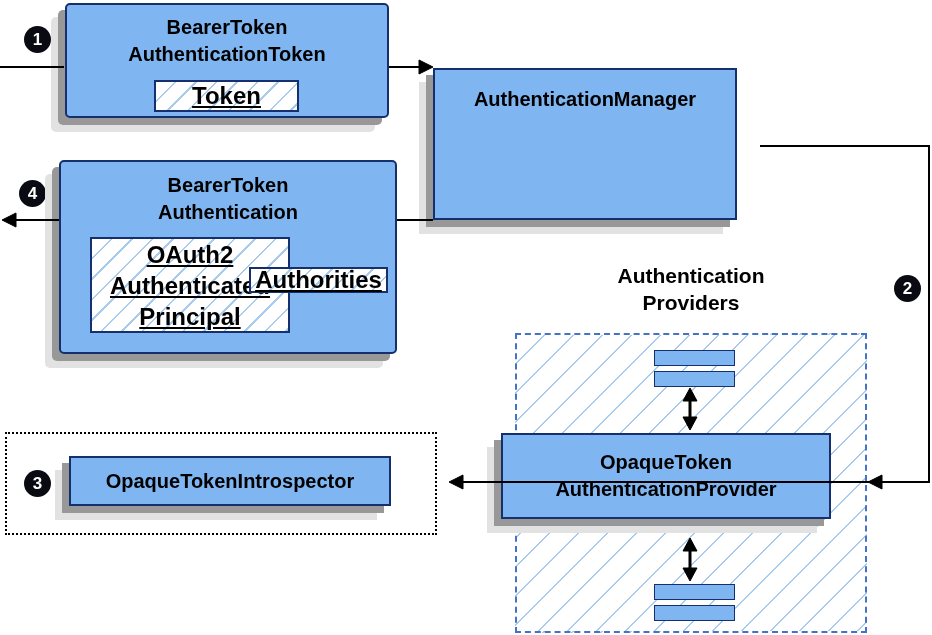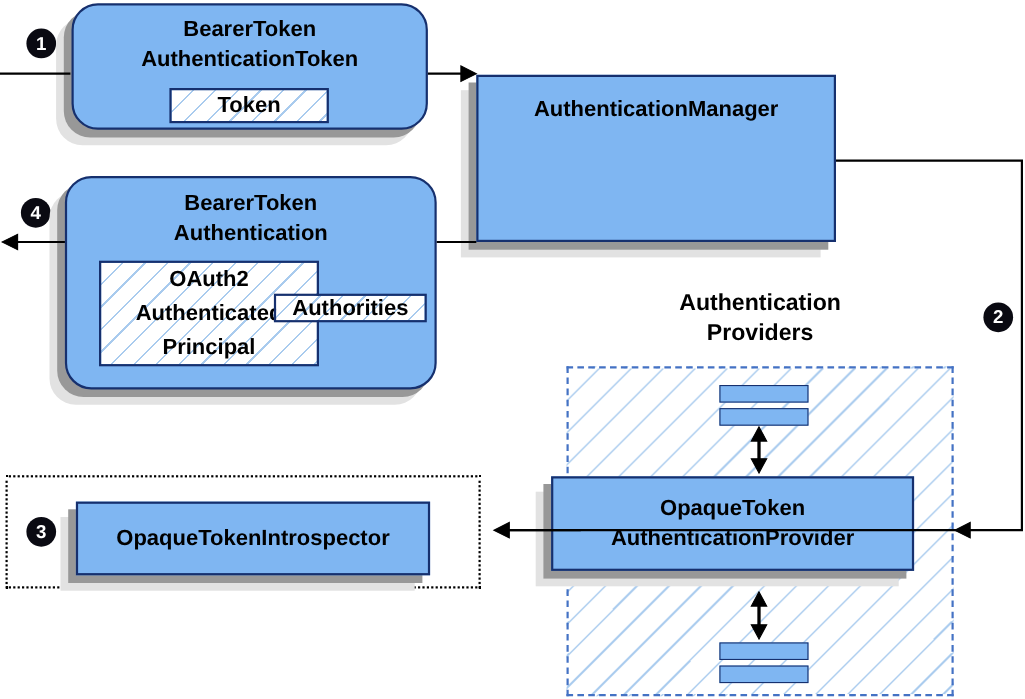--- a/index.html
+++ b/index.html
@@ -19,35 +19,36 @@
   .abs { position: absolute; }
   .ml { white-space: pre-line; }
 
   
   .node {
     background: #7fb6f2;
     border: 2px solid #16306e;
     box-shadow: -7px 7px 0 #989898, -14px 14px 0 #e2e2e2;
     text-align: center;
   }
-  .rounded { border-radius: 24px; }
+  .rounded { border-radius: 5px; }
   .node-title { font-size: 20px; line-height: 27px; }
 
   
   .hatch-box {
     background:
       repeating-linear-gradient(135deg,
         #ffffff 0px, #ffffff 13px,
         #a9cbee 13px, #a9cbee 14.5px);
     border: 2px solid #16306e;
     display: flex;
     align-items: center;
     justify-content: center;
     text-align: center;
-    font-size: 20px;
+    font-size: 24px;
+    text-decoration: underline;
   }
 
   
   .providers-container {
     border: 2px dashed #4472c4;
     background:
       repeating-linear-gradient(135deg,
         #ffffff 0px, #ffffff 19px,
         #a9cbee 19px, #a9cbee 20.5px);
   }
@@ -88,21 +89,21 @@
 <div id="canvas">
 
   <div class="abs badge" style="left:24px; top:26px;">1</div>
 
   <div class="abs node rounded" style="left:65px; top:3px; width:324px; height:115px;">
     <div class="node-title ml" style="padding-top:9px;">BearerToken
 AuthenticationToken</div>
     <div class="abs hatch-box" style="left:87px; top:75px; width:145px; height:32px;">Token</div>
   </div>
 
-  <div class="abs node" style="left:433px; top:68px; width:327px; height:152px;">
+  <div class="abs node" style="left:433px; top:68px; width:304px; height:152px;">
     <div class="node-title" style="padding-top:16px;">AuthenticationManager</div>
   </div>
 
   <div class="abs badge" style="left:19px; top:180px;">4</div>
 
   <div class="abs node rounded" style="left:59px; top:160px; width:338px; height:194px;">
     <div class="node-title ml" style="padding-top:10px;">BearerToken
 Authentication</div>
     <div class="abs hatch-box ml" style="left:29px; top:75px; width:200px; height:96px; line-height:31px;">OAuth2
 Authenticated
@@ -124,21 +125,21 @@
 
   <div class="abs node" style="left:501px; top:433px; width:330px; height:86px;">
     <div class="node-title ml" style="padding-top:14px;">OpaqueToken
 AuthenticationProvider</div>
   </div>
 
   <div class="abs dotted-container" style="left:5px; top:432px; width:432px; height:103px;"></div>
 
   <div class="abs badge" style="left:24px; top:470px;">3</div>
 
-  <div class="abs node" style="left:69px; top:456px; width:322px; height:67px; display:flex; align-items:center; justify-content:center;">
+  <div class="abs node" style="left:69px; top:456px; width:322px; height:50px; display:flex; align-items:center; justify-content:center;">
     <div class="node-title">OpaqueTokenIntrospector</div>
   </div>
 
   <svg class="abs connectors" style="left:0; top:0;" width="932" height="635" viewBox="0 0 932 635">
 
     <line x1="0" y1="67" x2="64" y2="67" stroke-width="2"></line>
 
     <line x1="389" y1="67" x2="421" y2="67" stroke-width="2"></line>
     <path d="M433,67 L419,60 L419,74 Z" fill="#000000"></path>
 

